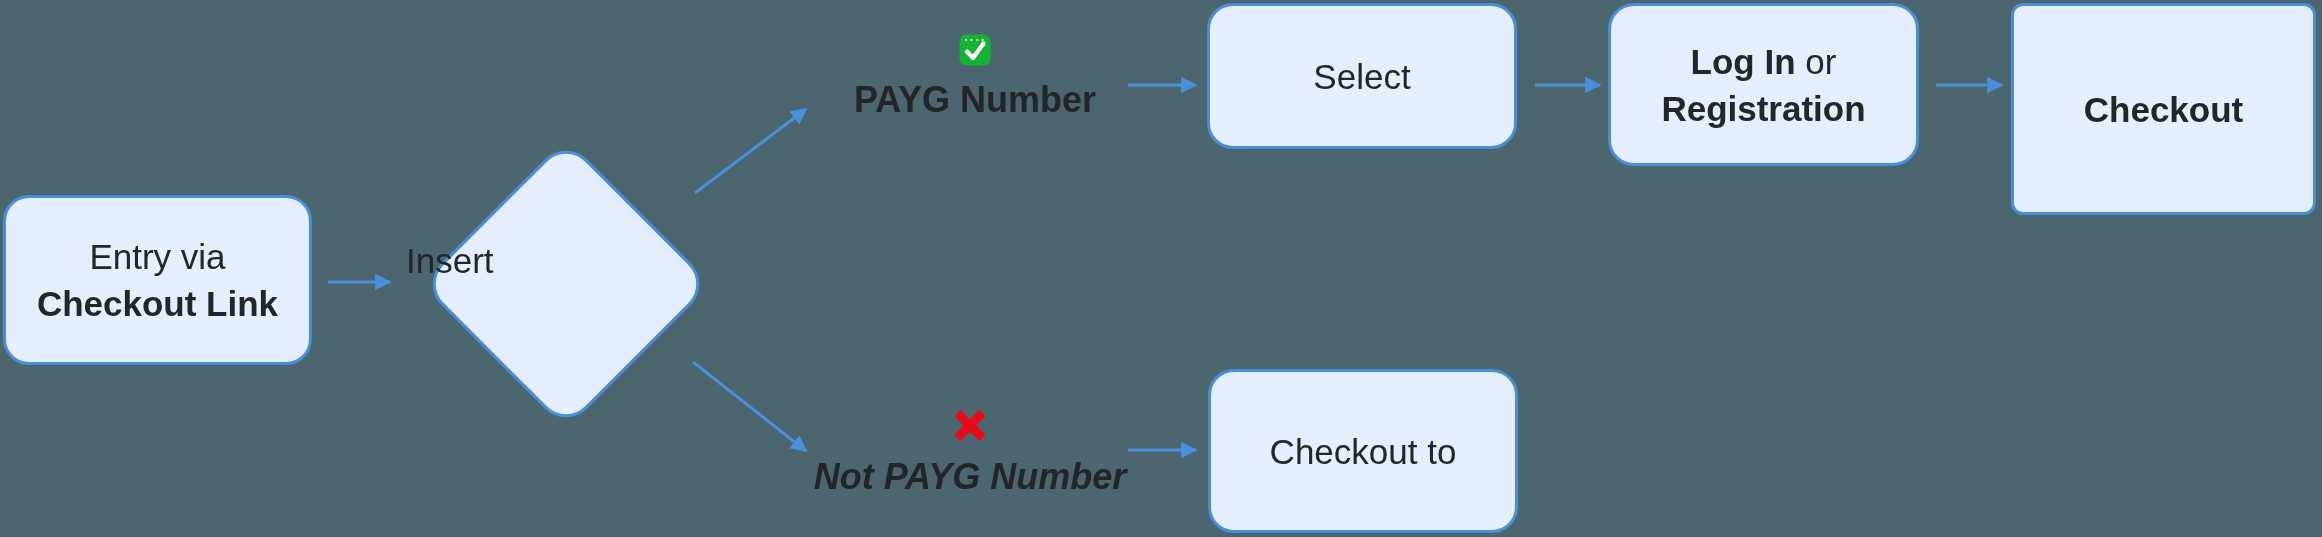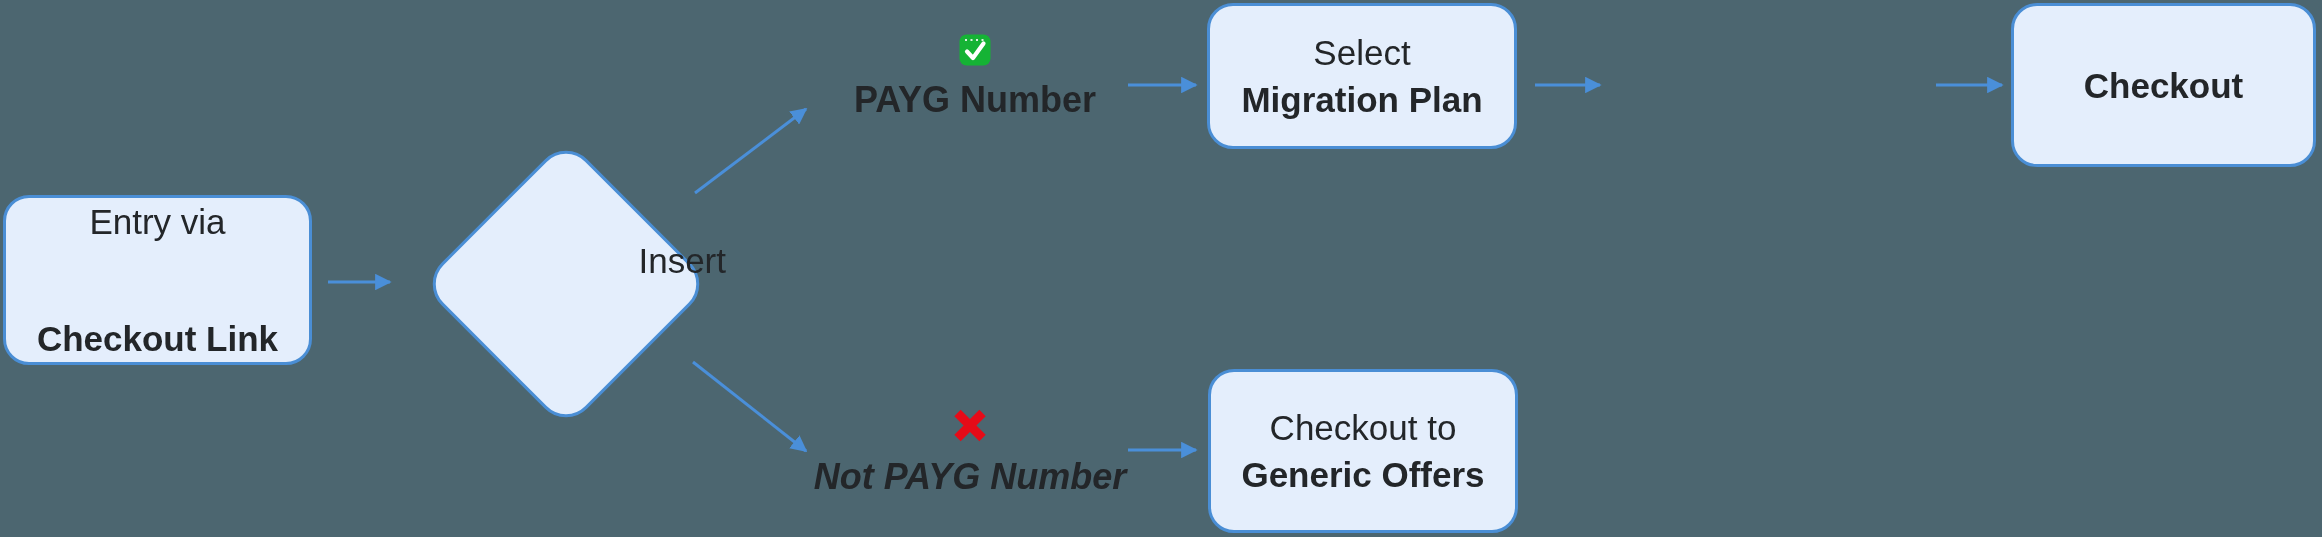--- a/index.html
+++ b/index.html
@@ -43,21 +43,21 @@
     height: 206px;
     background: #e4eefc;
     border: 3px solid #4a8ed5;
     border-radius: 30px;
     transform: rotate(45deg);
     box-sizing: border-box;
   }
   .diamond-label {
     position: absolute;
     width: 320px;
-    text-align: right;
+    text-align: left;
     font-size: 35px;
     line-height: 47px;
   }
   .branch-label {
     position: absolute;
     width: 330px;
     display: flex;
     flex-direction: column;
     align-items: center;
     text-align: center;
@@ -83,21 +83,21 @@
     </defs>
     <line x1="328" y1="282" x2="390" y2="282" stroke="#4a8fd9" stroke-width="3" marker-end="url(#arrowhead)"></line>
     <line x1="695" y1="193" x2="806" y2="109" stroke="#4a8fd9" stroke-width="3" marker-end="url(#arrowhead)"></line>
     <line x1="693" y1="362" x2="806" y2="451" stroke="#4a8fd9" stroke-width="3" marker-end="url(#arrowhead)"></line>
     <line x1="1128" y1="85" x2="1196" y2="85" stroke="#4a8fd9" stroke-width="3" marker-end="url(#arrowhead)"></line>
     <line x1="1535" y1="85" x2="1600" y2="85" stroke="#4a8fd9" stroke-width="3" marker-end="url(#arrowhead)"></line>
     <line x1="1936" y1="85" x2="2002" y2="85" stroke="#4a8fd9" stroke-width="3" marker-end="url(#arrowhead)"></line>
     <line x1="1128" y1="450" x2="1196" y2="450" stroke="#4a8fd9" stroke-width="3" marker-end="url(#arrowhead)"></line>
   </svg>
 
-  <div class="node" style="left:3px; top:195px; width:309px; height:170px;justify-content:space-between;">
+  <div class="node" style="left:3px; top:195px; width:309px; height:170px;">
     <div>Entry via</div>
     <div class="bold">Checkout Link</div>
   </div>
 
   <div>
     <div class="diamond-shape" style="left:463px; top:181px;"></div>
     <div class="diamond-label" style="left:406px; top:237px;">
       <div>Insert</div>
     </div>
   </div>
@@ -106,33 +106,37 @@
     <svg class="icon" width="32" height="32" viewBox="0 0 32 32" xmlns="http://www.w3.org/2000/svg">
       <rect x="0.5" y="0.5" width="31" height="31" rx="7" fill="#15b335"></rect>
       <line x1="6" y1="6" x2="26" y2="6" stroke="#ffffff" stroke-width="2" stroke-dasharray="2 3.5" opacity="0.85"></line>
       <path d="M8 17.5 L14 24 L24.5 9.5" stroke="#ffffff" stroke-width="4.2" fill="none" stroke-linecap="round" stroke-linejoin="round"></path>
     </svg>
     <div class="branch-text">PAYG Number</div>
   </div>
 
   <div class="node" style="left:1207px; top:3px; width:310px; height:146px;">
     <div>Select</div>
-    <div class="bold">Migration Plan</div>
   </div>
 
+  <div class="node" style="left:1608px; top:3px; width:311px; height:163px;">
+    <div>
+      <span class="bold">Log In</span><span> or</span>
+    </div>
+    <div class="bold">Registration</div>
+  </div>
 
-  <div class="node" style="left:2011px; top:3px; width:305px; height:164px;">
+  <div class="node" style="left:2011px; top:3px; width:305px; height:212px;border-radius:12px;">
     <div class="bold">Checkout</div>
   </div>
 
   <div class="branch-label" style="left:805px; top:408px;font-style:italic;">
     <svg class="icon" width="36" height="35" viewBox="0 0 36 35" xmlns="http://www.w3.org/2000/svg">
       <path d="M5.5 5 L30.5 30 M30.5 5 L5.5 30" stroke="#e60b18" stroke-width="9" stroke-linecap="butt"></path>
     </svg>
     <div class="branch-text">Not PAYG Number</div>
   </div>
 
   <div class="node" style="left:1208px; top:369px; width:310px; height:164px;">
     <div>Checkout to</div>
-    <div class="bold">Generic Offers</div>
   </div>
 
 </div>
 
 </body></html>

